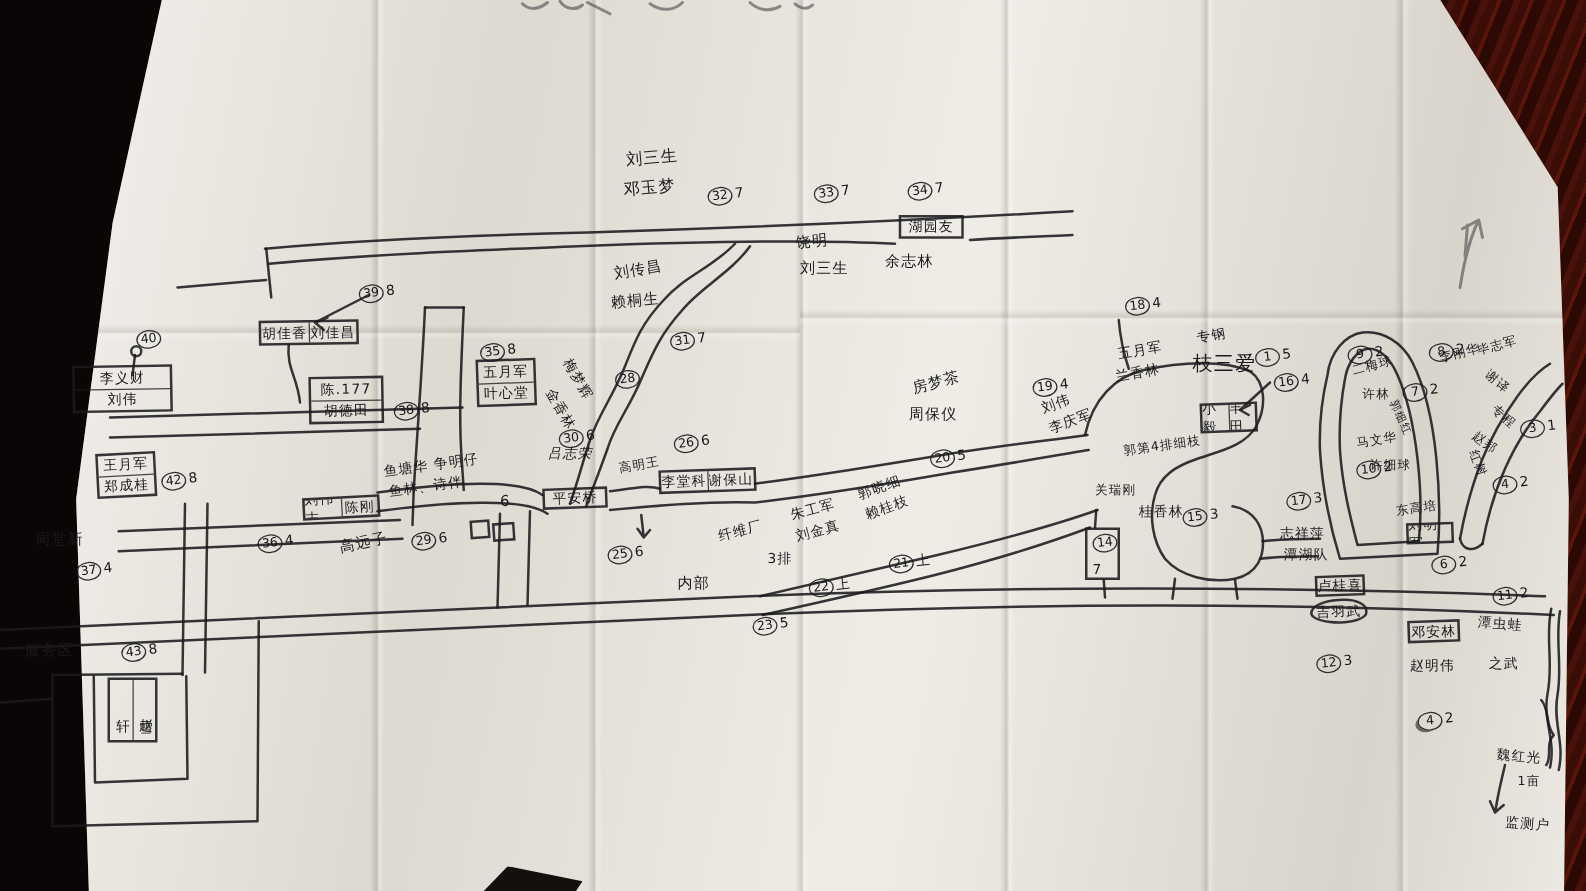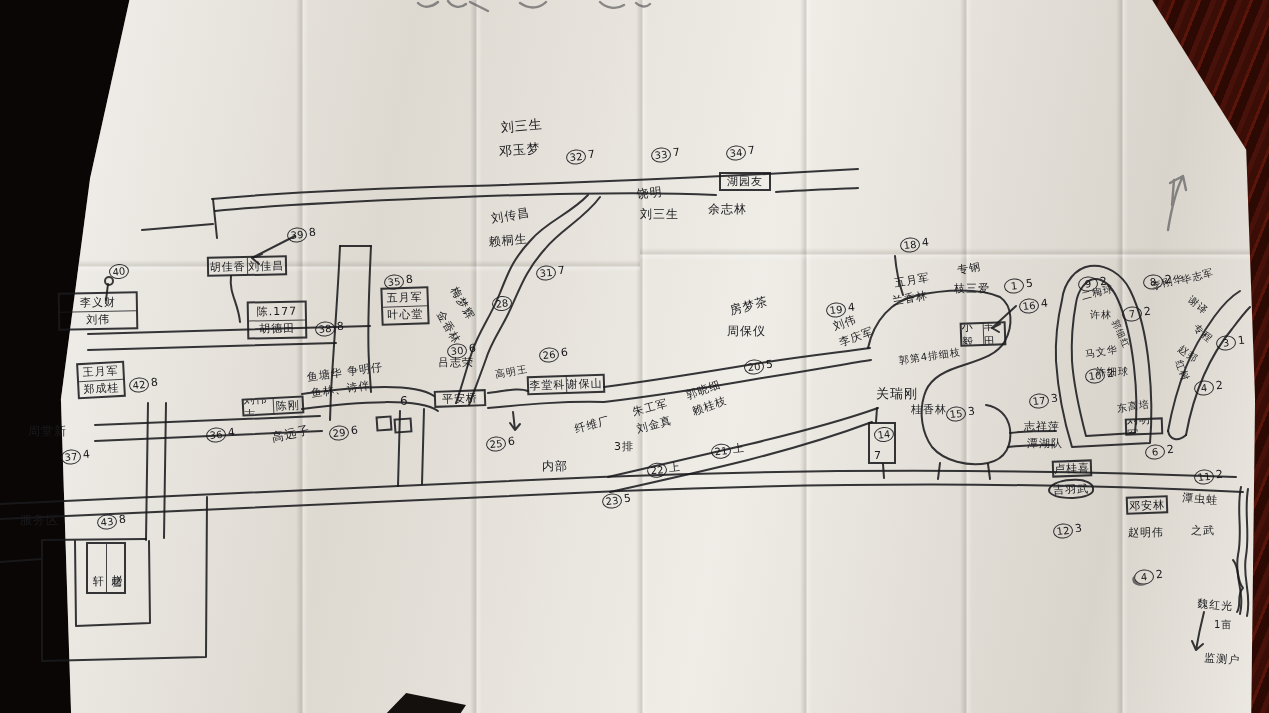--- a/index.html
+++ b/index.html
@@ -197,21 +197,21 @@
       </div>
       <span class="lbl" style="left: 500px; top: 119px; font-size: 13px; transform: rotate(-5deg);">刘三生</span>
       <span class="lbl" style="left: 498px; top: 143px; font-size: 13px; transform: rotate(-5deg);">邓玉梦</span>
       <span class="lbl" style="left: 636px; top: 186px; font-size: 12px; transform: rotate(-5deg);">饶明</span>
       <span class="lbl" style="left: 640px; top: 206px; font-size: 12px; transform: rotate(0deg);">刘三生</span>
       <span class="lbl" style="left: 708px; top: 201px; font-size: 12px; transform: rotate(0deg);">余志林</span>
       <span class="lbl" style="left: 490px; top: 211px; font-size: 12px; transform: rotate(-10deg);">刘传昌</span>
       <span class="lbl" style="left: 488px; top: 234px; font-size: 12px; transform: rotate(-5deg);">赖桐生</span>
       <span class="lbl" style="left: 460px; top: 284px; font-size: 11px; transform: rotate(60deg);">梅梦辉</span>
       <span class="lbl" style="left: 446px; top: 308px; font-size: 11px; transform: rotate(60deg);">金香林</span>
-      <span class="lbl" style="left: 438px; top: 355px; font-size: 11px; transform: rotate(0deg);">吕志荣</span>
+      <span class="lbl" style="left: 438px; top: 355px; font-size: 11px; transform: rotate(0deg); font-style: italic;">吕志荣</span>
       <span class="lbl" style="left: 494px; top: 368px; font-size: 10px; transform: rotate(-10deg);">高明王</span>
       <span class="lbl" style="left: 306px; top: 370px; font-size: 11px; transform: rotate(-8deg);">鱼塘华 争明仔</span>
       <span class="lbl" style="left: 310px; top: 386px; font-size: 11px; transform: rotate(-8deg);">鱼林、诗伴</span>
       <span class="lbl" style="left: 400px; top: 394px; font-size: 12px; transform: rotate(0deg);">6</span>
       <span class="lbl" style="left: 270px; top: 430px; font-size: 12px; transform: rotate(-12deg);">高远子</span>
       <span class="lbl" style="left: 28px; top: 423px; font-size: 12px; transform: rotate(0deg);">周堂新</span>
       <span class="lbl" style="left: 20px; top: 512px; font-size: 12px; transform: rotate(0deg);">服务区</span>
       <span class="lbl" style="left: 542px; top: 458px; font-size: 12px; transform: rotate(0deg);">内部</span>
       <span class="lbl" style="left: 573px; top: 422px; font-size: 11px; transform: rotate(-15deg);">纤维厂</span>
       <span class="lbl" style="left: 614px; top: 439px; font-size: 11px; transform: rotate(0deg);">3排</span>
@@ -219,23 +219,23 @@
       <span class="lbl" style="left: 635px; top: 422px; font-size: 11px; transform: rotate(-15deg);">刘金真</span>
       <span class="lbl" style="left: 684px; top: 389px; font-size: 11px; transform: rotate(-20deg);">郭晓细</span>
       <span class="lbl" style="left: 690px; top: 405px; font-size: 11px; transform: rotate(-20deg);">赖桂枝</span>
       <span class="lbl" style="left: 728px; top: 303px; font-size: 12px; transform: rotate(-15deg);">房梦茶</span>
       <span class="lbl" style="left: 727px; top: 323px; font-size: 12px; transform: rotate(0deg);">周保仪</span>
       <span class="lbl" style="left: 831px; top: 320px; font-size: 11px; transform: rotate(-20deg);">刘伟</span>
       <span class="lbl" style="left: 837px; top: 336px; font-size: 11px; transform: rotate(-20deg);">李庆军</span>
       <span class="lbl" style="left: 893px; top: 276px; font-size: 11px; transform: rotate(-10deg);">五月军</span>
       <span class="lbl" style="left: 891px; top: 294px; font-size: 11px; transform: rotate(-10deg);">兰香林</span>
       <span class="lbl" style="left: 956px; top: 263px; font-size: 11px; transform: rotate(-10deg);">专钢</span>
-      <span class="lbl" style="left: 954px; top: 281px; font-size: 11px; transform: rotate(0deg);">枝三爱</span>
+      <span class="lbl" style="left: 954px; top: 281px; font-size: 16px; transform: rotate(0deg);">枝三爱</span>
       <span class="lbl" style="left: 898px; top: 354px; font-size: 10px; transform: rotate(-8deg);">郭第4排细枝</span>
-      <span class="lbl" style="left: 876px; top: 385px; font-size: 13px; transform: rotate(0deg);">关瑞刚</span>
+      <span class="lbl" style="left: 876px; top: 385px; font-size: 10px; transform: rotate(0deg);">关瑞刚</span>
       <span class="lbl" style="left: 876px; top: 402px; font-size: 11px; transform: rotate(0deg); padding-left: 35px;">桂香林</span>
       <span class="lbl" style="left: 874px; top: 449px; font-size: 11px; transform: rotate(0deg);">7</span>
       <span class="lbl" style="left: 1024px; top: 419px; font-size: 11px; transform: rotate(0deg);">志祥萍</span>
       <span class="lbl" style="left: 1027px; top: 436px; font-size: 11px; transform: rotate(0deg);">潭湖队</span>
       <span class="lbl" style="left: 1080px; top: 290px; font-size: 10px; transform: rotate(-15deg);">二梅球</span>
       <span class="lbl" style="left: 1090px; top: 308px; font-size: 10px; transform: rotate(0deg);">许林</span>
       <span class="lbl" style="left: 1120px; top: 318px; font-size: 9px; transform: rotate(65deg);">郭细红</span>
       <span class="lbl" style="left: 1084px; top: 348px; font-size: 10px; transform: rotate(-10deg);">马文华</span>
       <span class="lbl" style="left: 1096px; top: 365px; font-size: 10px; transform: rotate(0deg);">许细球</span>
       <span class="lbl" style="left: 1116px; top: 402px; font-size: 10px; transform: rotate(-8deg);">东高培</span>

